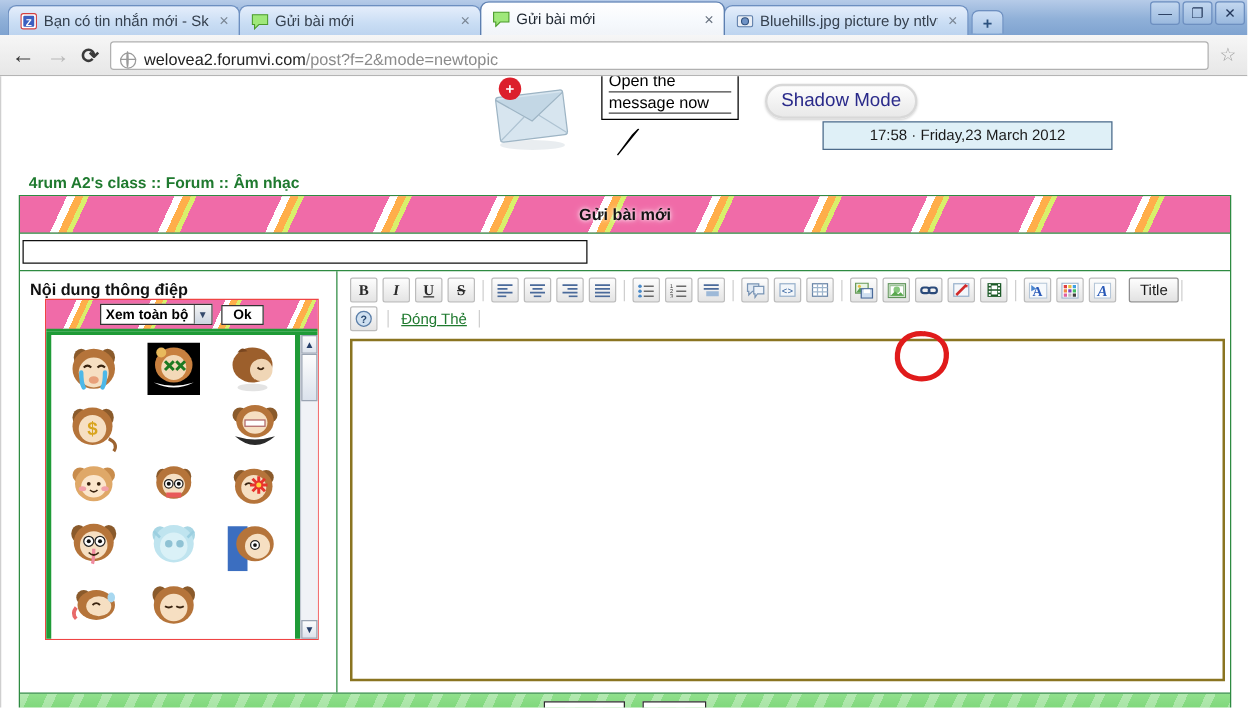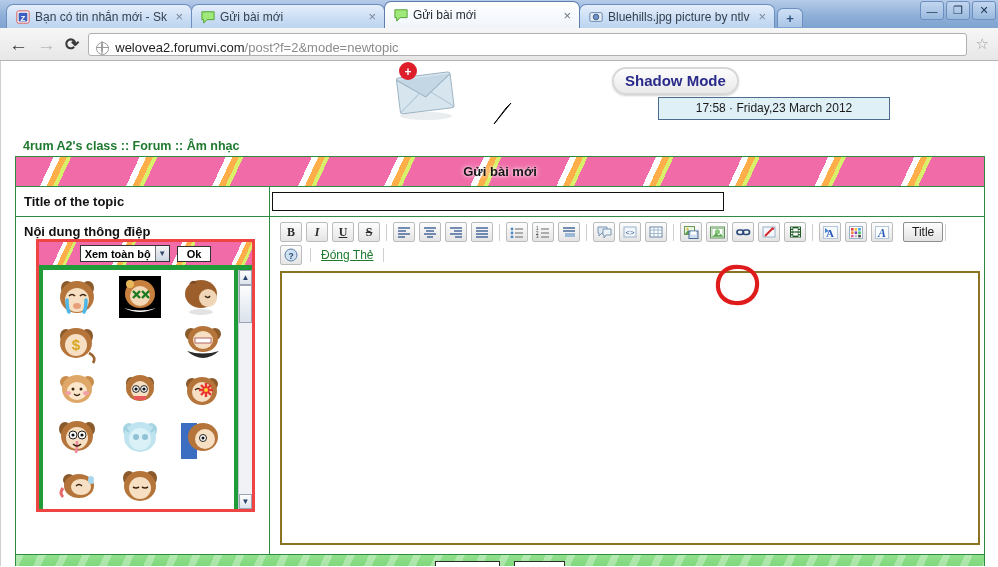--- a/index.html
+++ b/index.html
@@ -99,21 +99,21 @@
     font-size:13px; color:#000; padding:3px 5px 4px 5px; line-height:16px;
   }
   .bubble span { display:block; border-bottom:1px solid #444; }
   .bubbletail {
     position:absolute; left:492px; top:42px; width:20px; height:22px;
   }
   .shadowbtn {
     position:absolute; left:611px; top:6px;
     border:2px solid #d8d8d8; background:linear-gradient(#fdfdfd,#e9e9e9);
     border-radius:14px; padding:3px 11px 4px 11px;
-    font-size:15px; color:#2a2a8a; font-weight:700;
+    font-size:15px; color:#2a2a8a; font-weight:400;
     box-shadow:0 1px 2px rgba(0,0,0,.18);
   }
   .datebar {
     position:absolute; left:621px; top:36px; width:232px;
     border:1px solid #4d6b8a; background:#dff0f7;
     text-align:center; font-size:12px; color:#1a1a1a;
     padding:3px 0 4px 0; font-weight:500;margin-left:36px;
   }
 
   .breadcrumb {
@@ -167,21 +167,21 @@
   .cell-label2 {
     width:254px; flex:none; padding:7px 0 0 8px;
     border-right:1px solid #2e8b42;
     font-size:13px; font-weight:bold; color:#111;
     position:relative;
   }
 
   
   .smileybox {
     position:absolute; left:20px; top:22px; width:219px; height:273px;
-    border:3px solid #ef4444; background:#fff;
+    border:1px solid #ef4444; background:#fff;
     display:flex; flex-direction:column;text-align:center;
   }
   .smileyhead {
     height:25px; position:relative; overflow:hidden;
     display:flex; align-items:center; justify-content:center; gap:7px;
     background:
       repeating-linear-gradient(115deg,
         #f06ba8 0px, #f06ba8 22px,
         #ffffff 22px, #ffffff 26px,
         #ffae4a 26px, #ffae4a 31px,
@@ -355,20 +355,24 @@
         <ellipse cx="40" cy="55" rx="26" ry="4" fill="#dde3e8" opacity=".65"></ellipse>
         <g transform="rotate(-7 38 30)">
           <rect x="12" y="14" width="54" height="36" rx="2.5" fill="#d7e5ef" stroke="#9db4c4"></rect>
           <path d="M12 16 L39 36 L66 16" fill="#c3d7e5" stroke="#9db4c4"></path>
           <path d="M12 49 L33 32 M66 49 L45 32" stroke="#aec3d2" fill="none"></path>
         </g>
         <circle cx="22" cy="10" r="9" fill="#dc1f2b"></circle>
         <text x="22" y="14.5" text-anchor="middle" font-size="12" font-weight="bold" fill="#fff" font-family="Liberation Sans">+</text>
       </svg>
 
+      <div class="bubble">
+        <span>Open the</span>
+        <span style="border-bottom:1px solid #444">message now</span>
+      </div>
       <svg class="bubbletail" viewBox="0 0 20 22">
         <path d="M18 0 L1 21 L13 5 Z" fill="#fff" stroke="#000" stroke-width="1"></path>
       </svg>
 
       <div class="shadowbtn">Shadow Mode</div>
       <div class="datebar">17:58 · Friday,23 March 2012</div>
     </div>
 
     <div class="breadcrumb">
       <a href="#">4rum A2's class</a>
@@ -378,21 +382,20 @@
       <a href="#">Âm nhạc</a>
     </div>
 
     <div class="forum">
 
       <div class="pinkbar">
         <span class="ptitle">Gửi bài mới</span>
       </div>
 
       <div class="rowtitle">
-        <div class="cell-label">Title of the topic</div>
         <div class="cell-field">
           <input class="titleinput" type="text" placeholder="" style="">
         </div>
       </div>
 
       <div class="rowbody">
 
         <div class="cell-label2">
           <span>Nội dung thông điệp</span>
 

